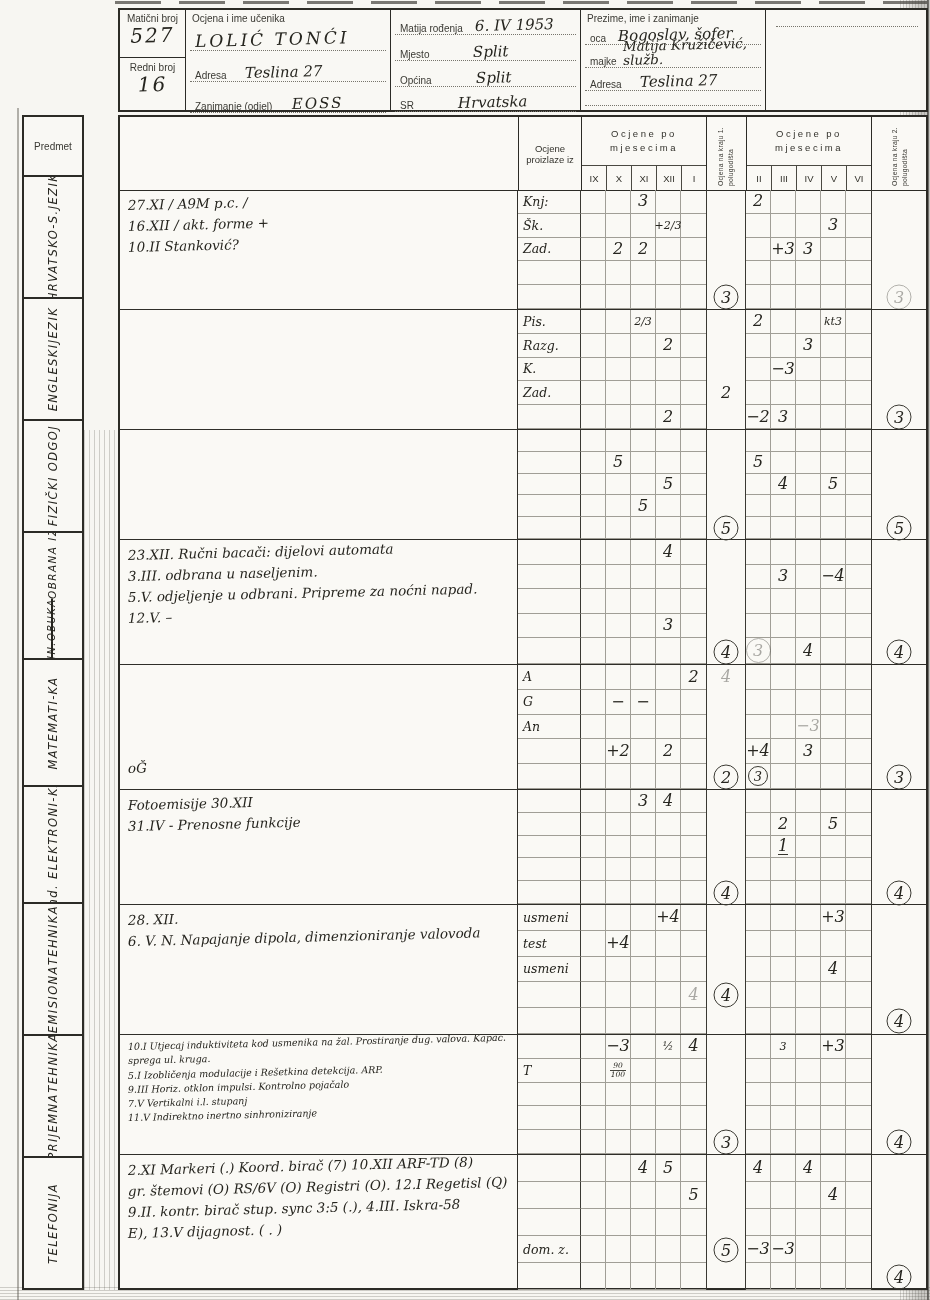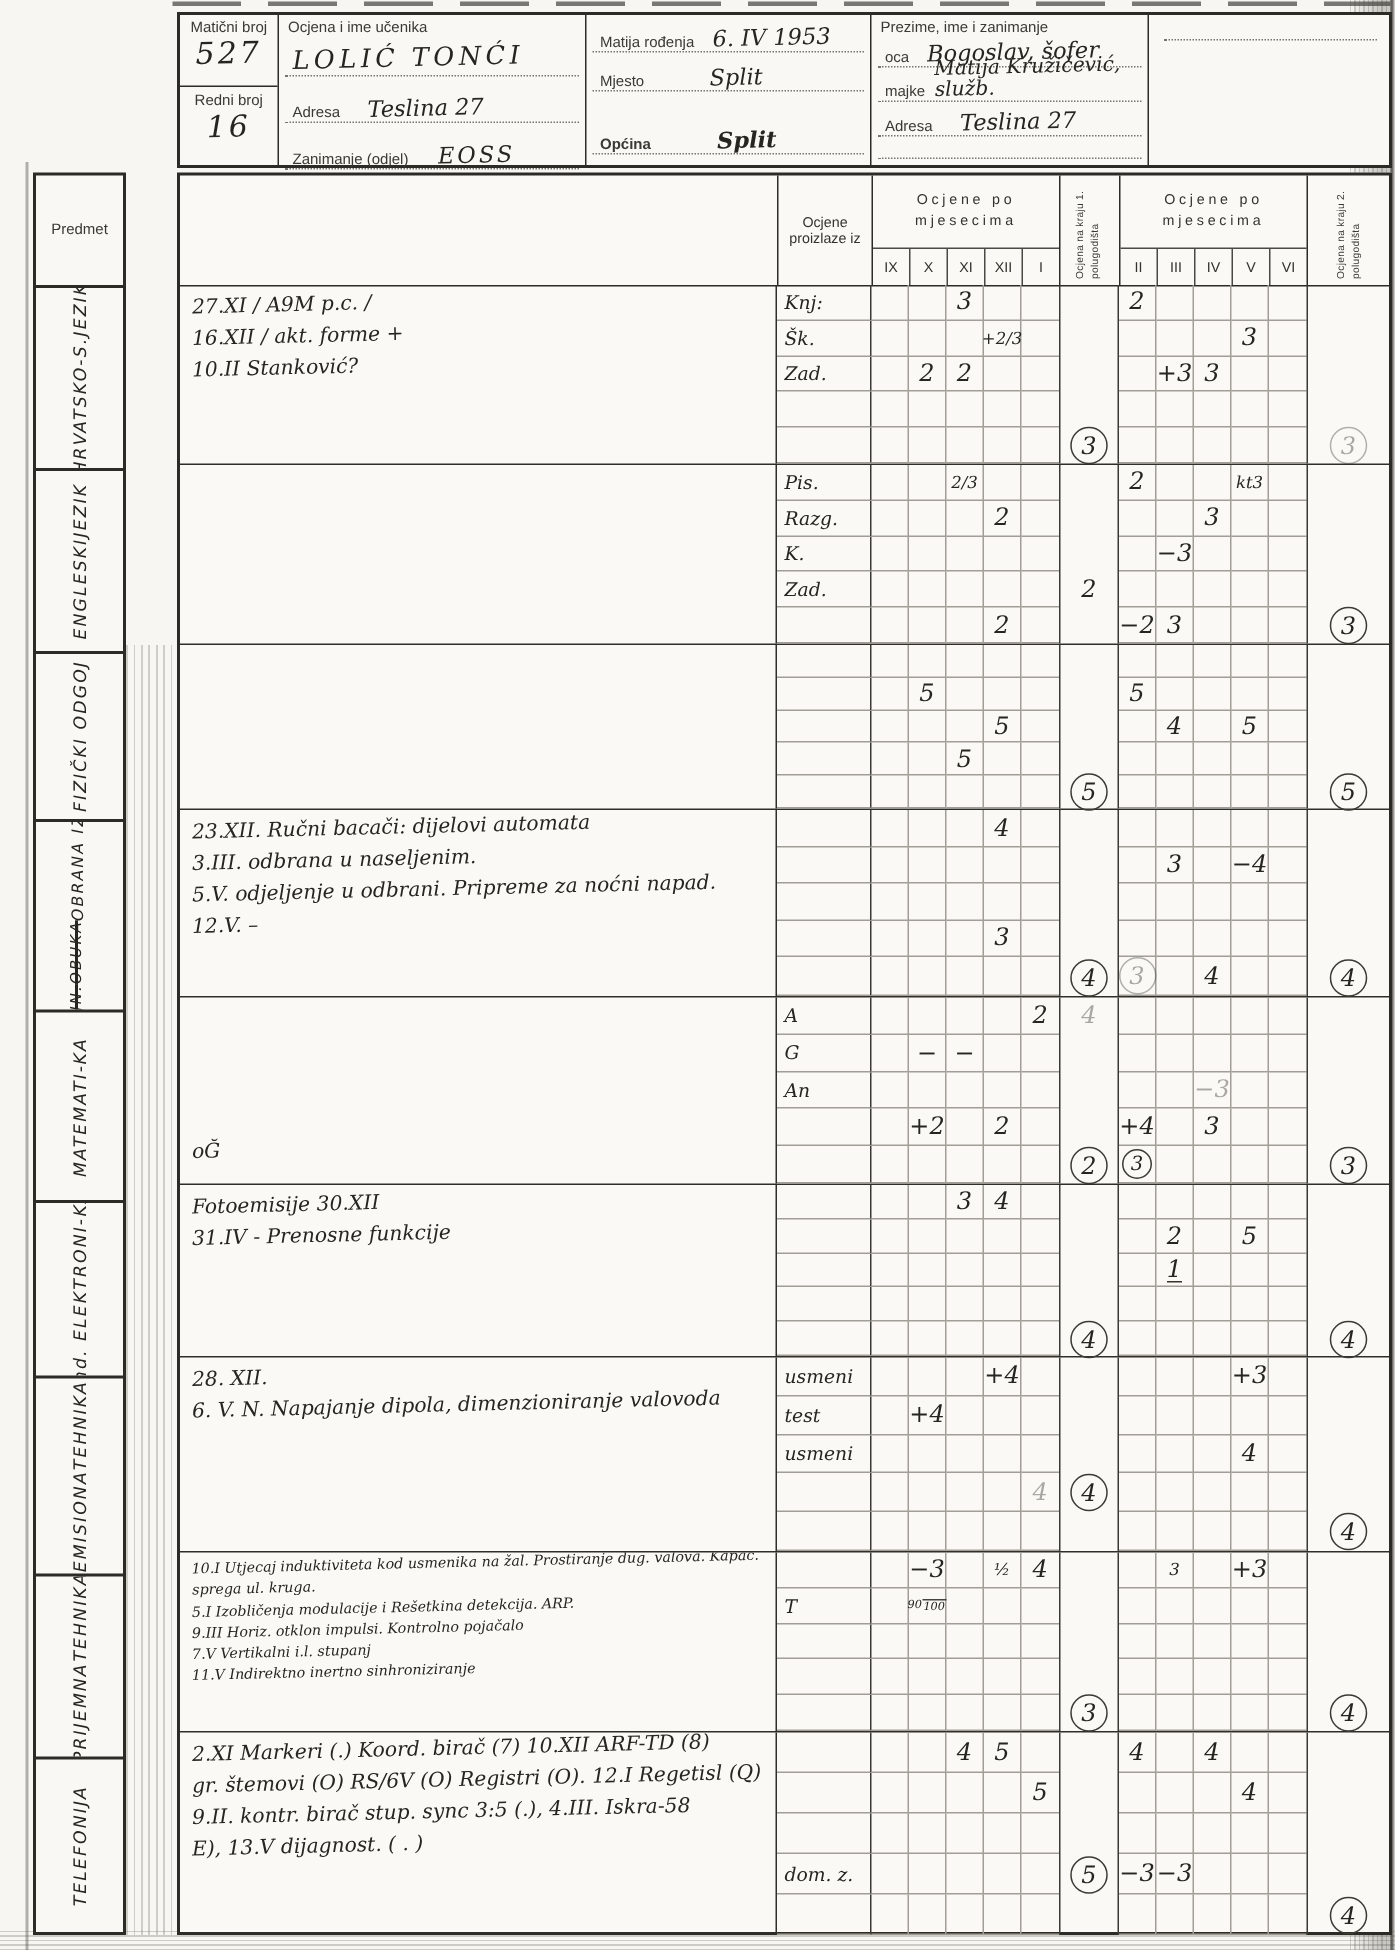--- a/index.html
+++ b/index.html
@@ -20,36 +20,36 @@
   .bottom-smudge{left:0;top:1287px;width:930px;height:13px;
     background:repeating-linear-gradient(0deg,rgba(80,78,70,.25) 0 1px,rgba(0,0,0,0) 1px 3px);}
   
   .hw{font-family:"DejaVu Serif",serif;font-style:italic;color:#26251f;}
   .tilt{transform:rotate(-1.4deg);transform-origin:left center;}
   .faint{opacity:.38;}
   .und{border-bottom:1.6px solid #35342e;padding-bottom:0;}
   .circ{display:inline-flex;align-items:center;justify-content:center;min-width:25px;height:25px;
         border:1.7px solid #3b3a33;border-radius:50%;font-size:16px;box-sizing:border-box;padding:0 2px;}
   .circ.sm{min-width:20px;height:20px;font-size:13px;}
-  .frac{display:inline-flex;flex-direction:row;align-items:center;font-size:7.5px;line-height:1.05;font-style:italic;}
+  .frac{display:inline-flex;flex-direction:column;align-items:center;font-size:7.5px;line-height:1.05;font-style:italic;}
   .frac .den{border-top:1px solid #44433c;padding:0 1px;}
   
   .hbox{position:absolute;left:118px;top:8px;width:810px;height:104px;border:2px solid #2c2b26;
         box-sizing:border-box;background:#f9f8f4;font-size:10px;}
   .hcol{position:absolute;top:0;height:100%;border-left:1.5px solid #2c2b26;box-sizing:border-box;}
   .lab{font-size:10px;color:#3a3933;}
   .dot{border-bottom:1px dotted #77756c;}
   .hrow{display:flex;align-items:flex-end;gap:4px;padding:0 5px;}
   .hval{font-size:15px;line-height:1;}
   .big527{font-size:20px;letter-spacing:2px;}
   .nameval{font-size:17px;letter-spacing:3px;}
   
   .pbox{position:absolute;left:22px;top:115px;width:62px;height:1175px;border:2px solid #2c2b26;
         box-sizing:border-box;background:#f9f8f4;display:flex;flex-direction:column;}
-  .pheader{height:73px;display:flex;align-items:center;justify-content:center;font-size:10px;color:#3a3933;}
+  .pheader{height:58px;display:flex;align-items:center;justify-content:center;font-size:10px;color:#3a3933;}
   .prow{border-top:2px solid #2c2b26;display:flex;align-items:center;justify-content:center;overflow:hidden;}
   .vwrap{writing-mode:vertical-rl;transform:rotate(180deg);display:flex;}
   .vline{font-family:"DejaVu Sans",sans-serif;font-style:italic;font-size:11.5px;letter-spacing:1.4px;
          color:#26251f;line-height:1.25;white-space:nowrap;}
   .vline.struck{text-decoration:line-through;text-decoration-thickness:2px;}
   
   .tbox{position:absolute;left:118px;top:115px;width:810px;height:1175px;border:2px solid #2c2b26;
         box-sizing:border-box;background:#faf9f5;}
   .thead{position:relative;height:73px;border-bottom:1.9px solid #2c2b26;}
   .thc{position:absolute;top:0;height:100%;box-sizing:border-box;border-left:1.5px solid #2c2b26;}
@@ -135,21 +135,21 @@
 
     <div class="hcol" style="left:270px;width:190px;">
       <div class="hrow dot" style="height:24px;margin:0 4px;">
         <span class="lab">Matija rođenja</span>
         <span class="hw tilt hval" style="margin-left:8px;">6. IV 1953</span>
       </div>
       <div class="hrow dot" style="height:25px;margin:0 4px;">
         <span class="lab">Mjesto</span>
         <span class="hw tilt hval" style="margin-left:40px;">Split</span>
       </div>
-      <div class="hrow dot" style="height:25px;margin:16px 4px;font-weight:bold;">
+      <div class="hrow dot" style="height:25px;margin:0 4px;">
         <span class="lab">Općina</span>
         <span class="hw tilt hval" style="margin-left:40px;">Split</span>
       </div>
       <div class="hrow dot" style="height:24px;margin:0 4px;">
         <span class="lab">SR</span>
         <span class="hw tilt hval" style="margin-left:40px;">Hrvatska</span>
       </div>
     </div>
 
     <div class="hcol" style="left:460px;width:185px;">

